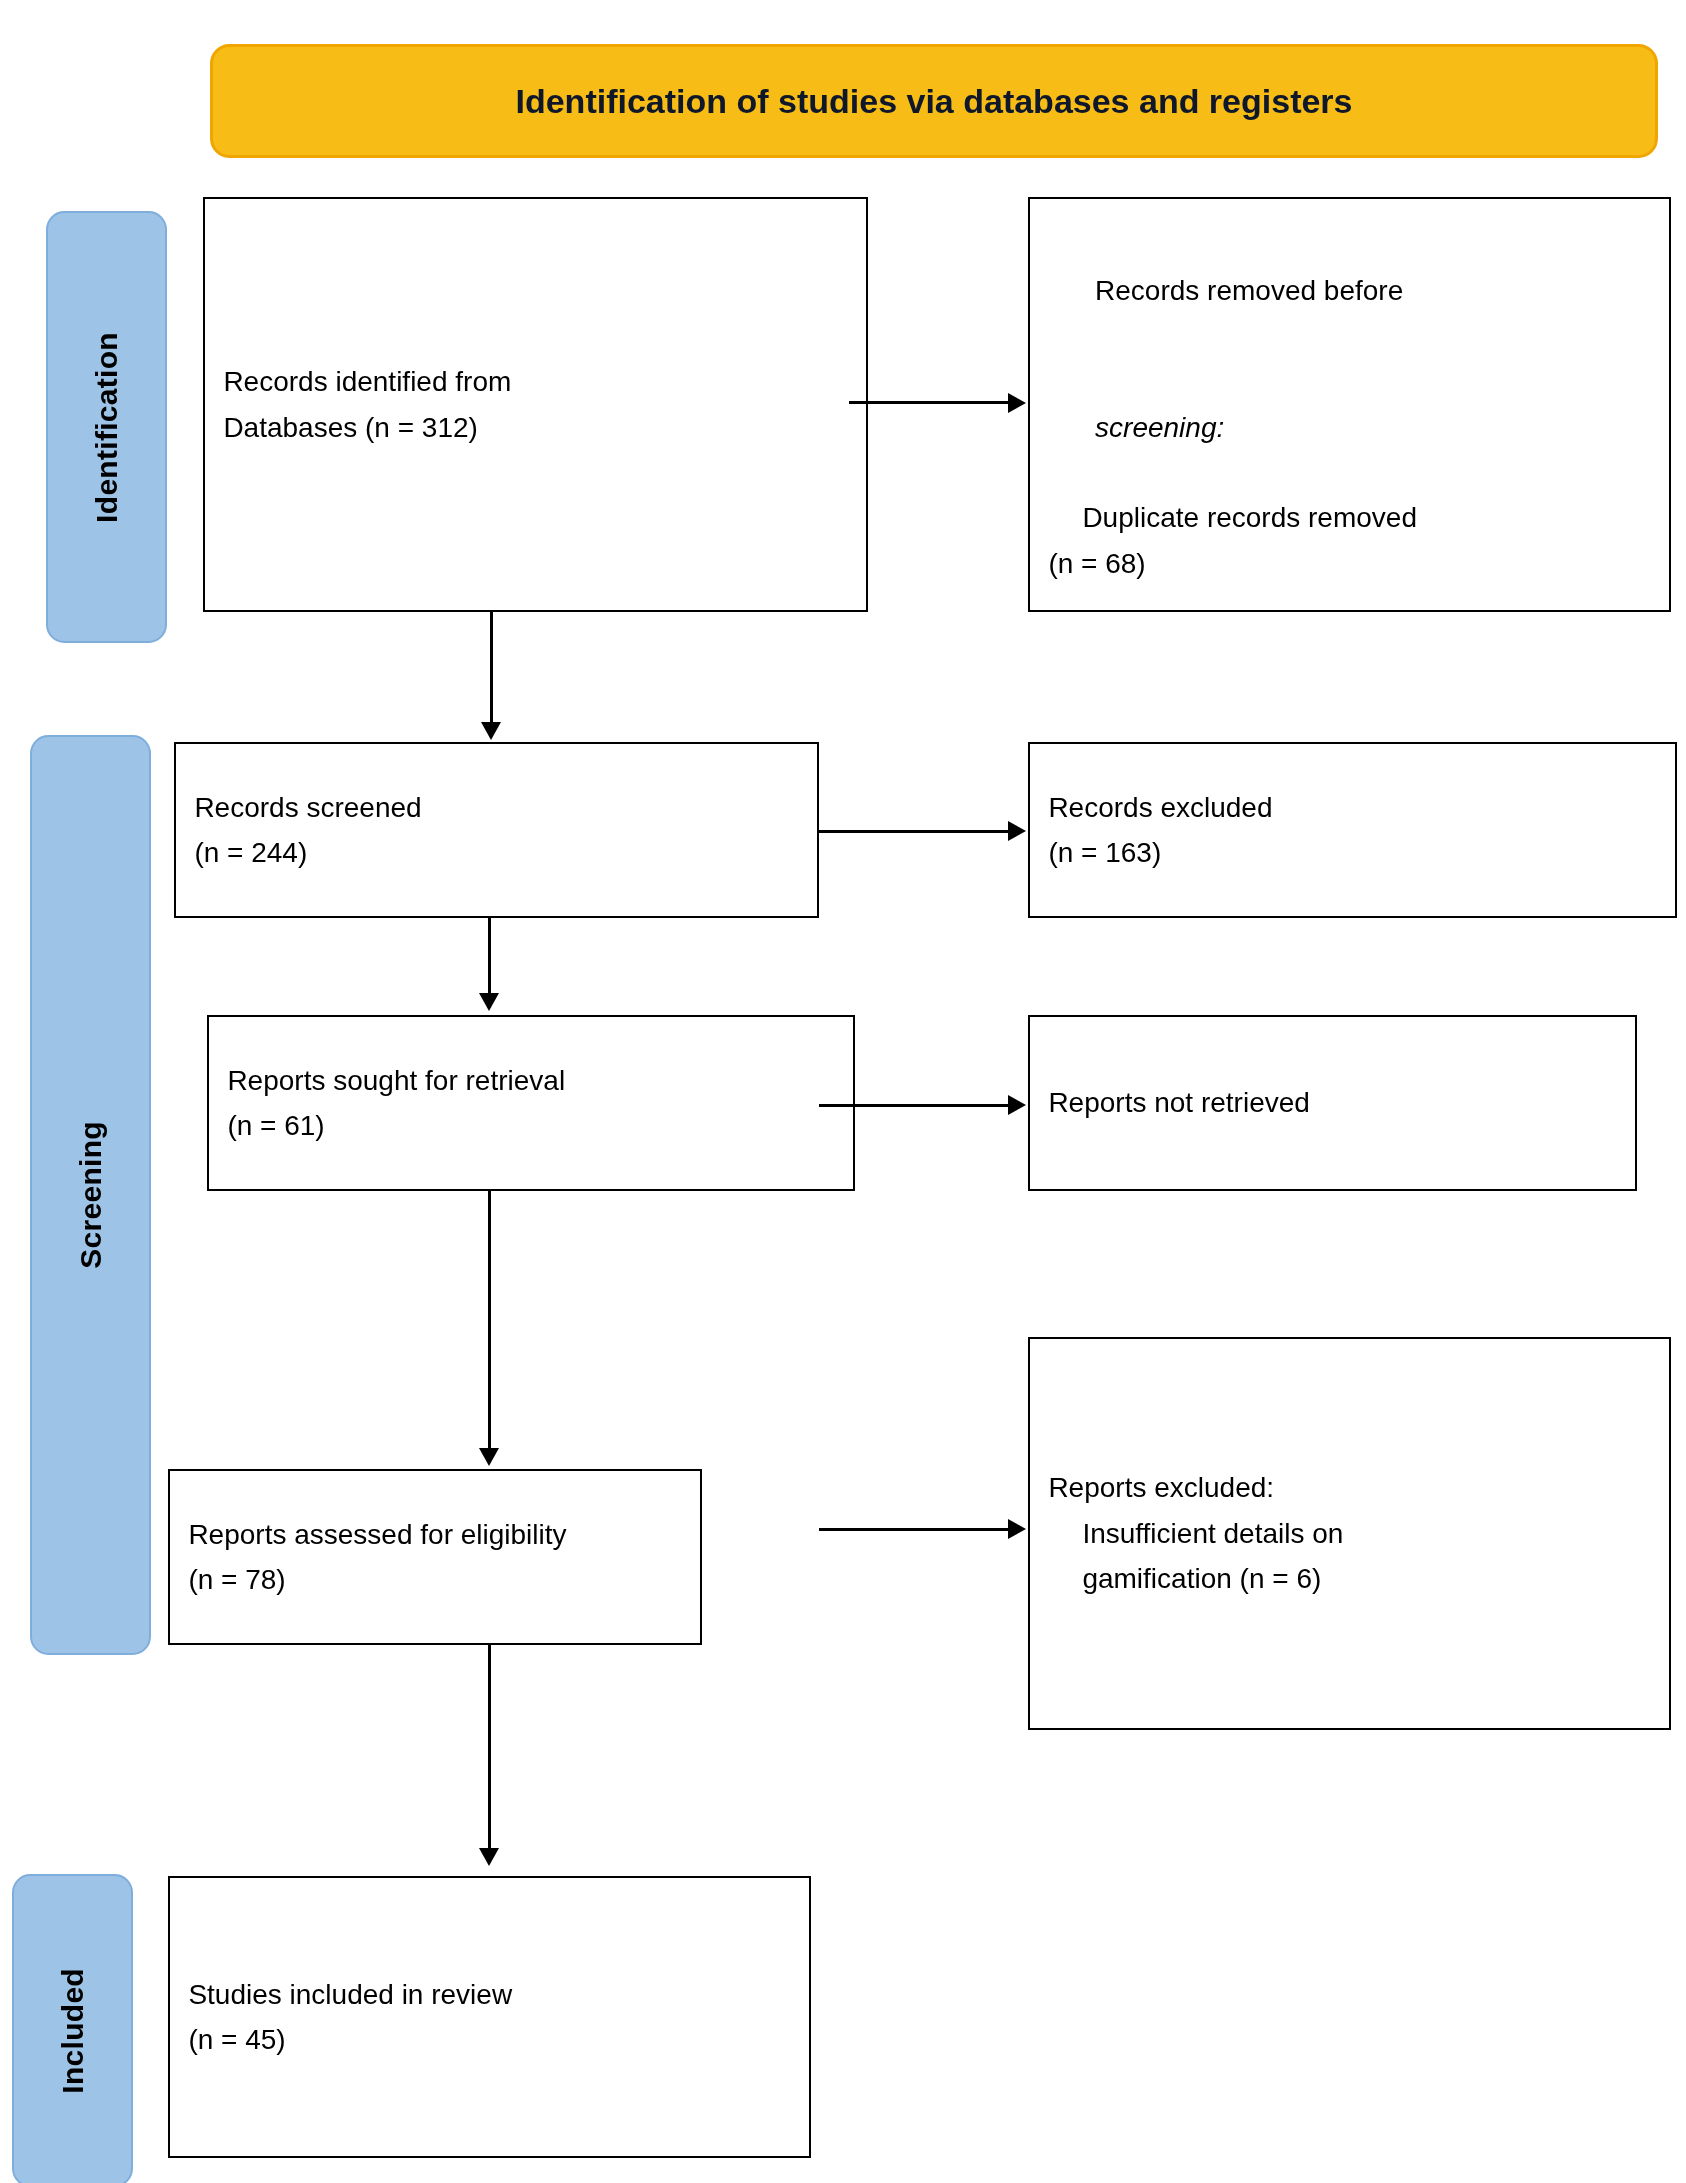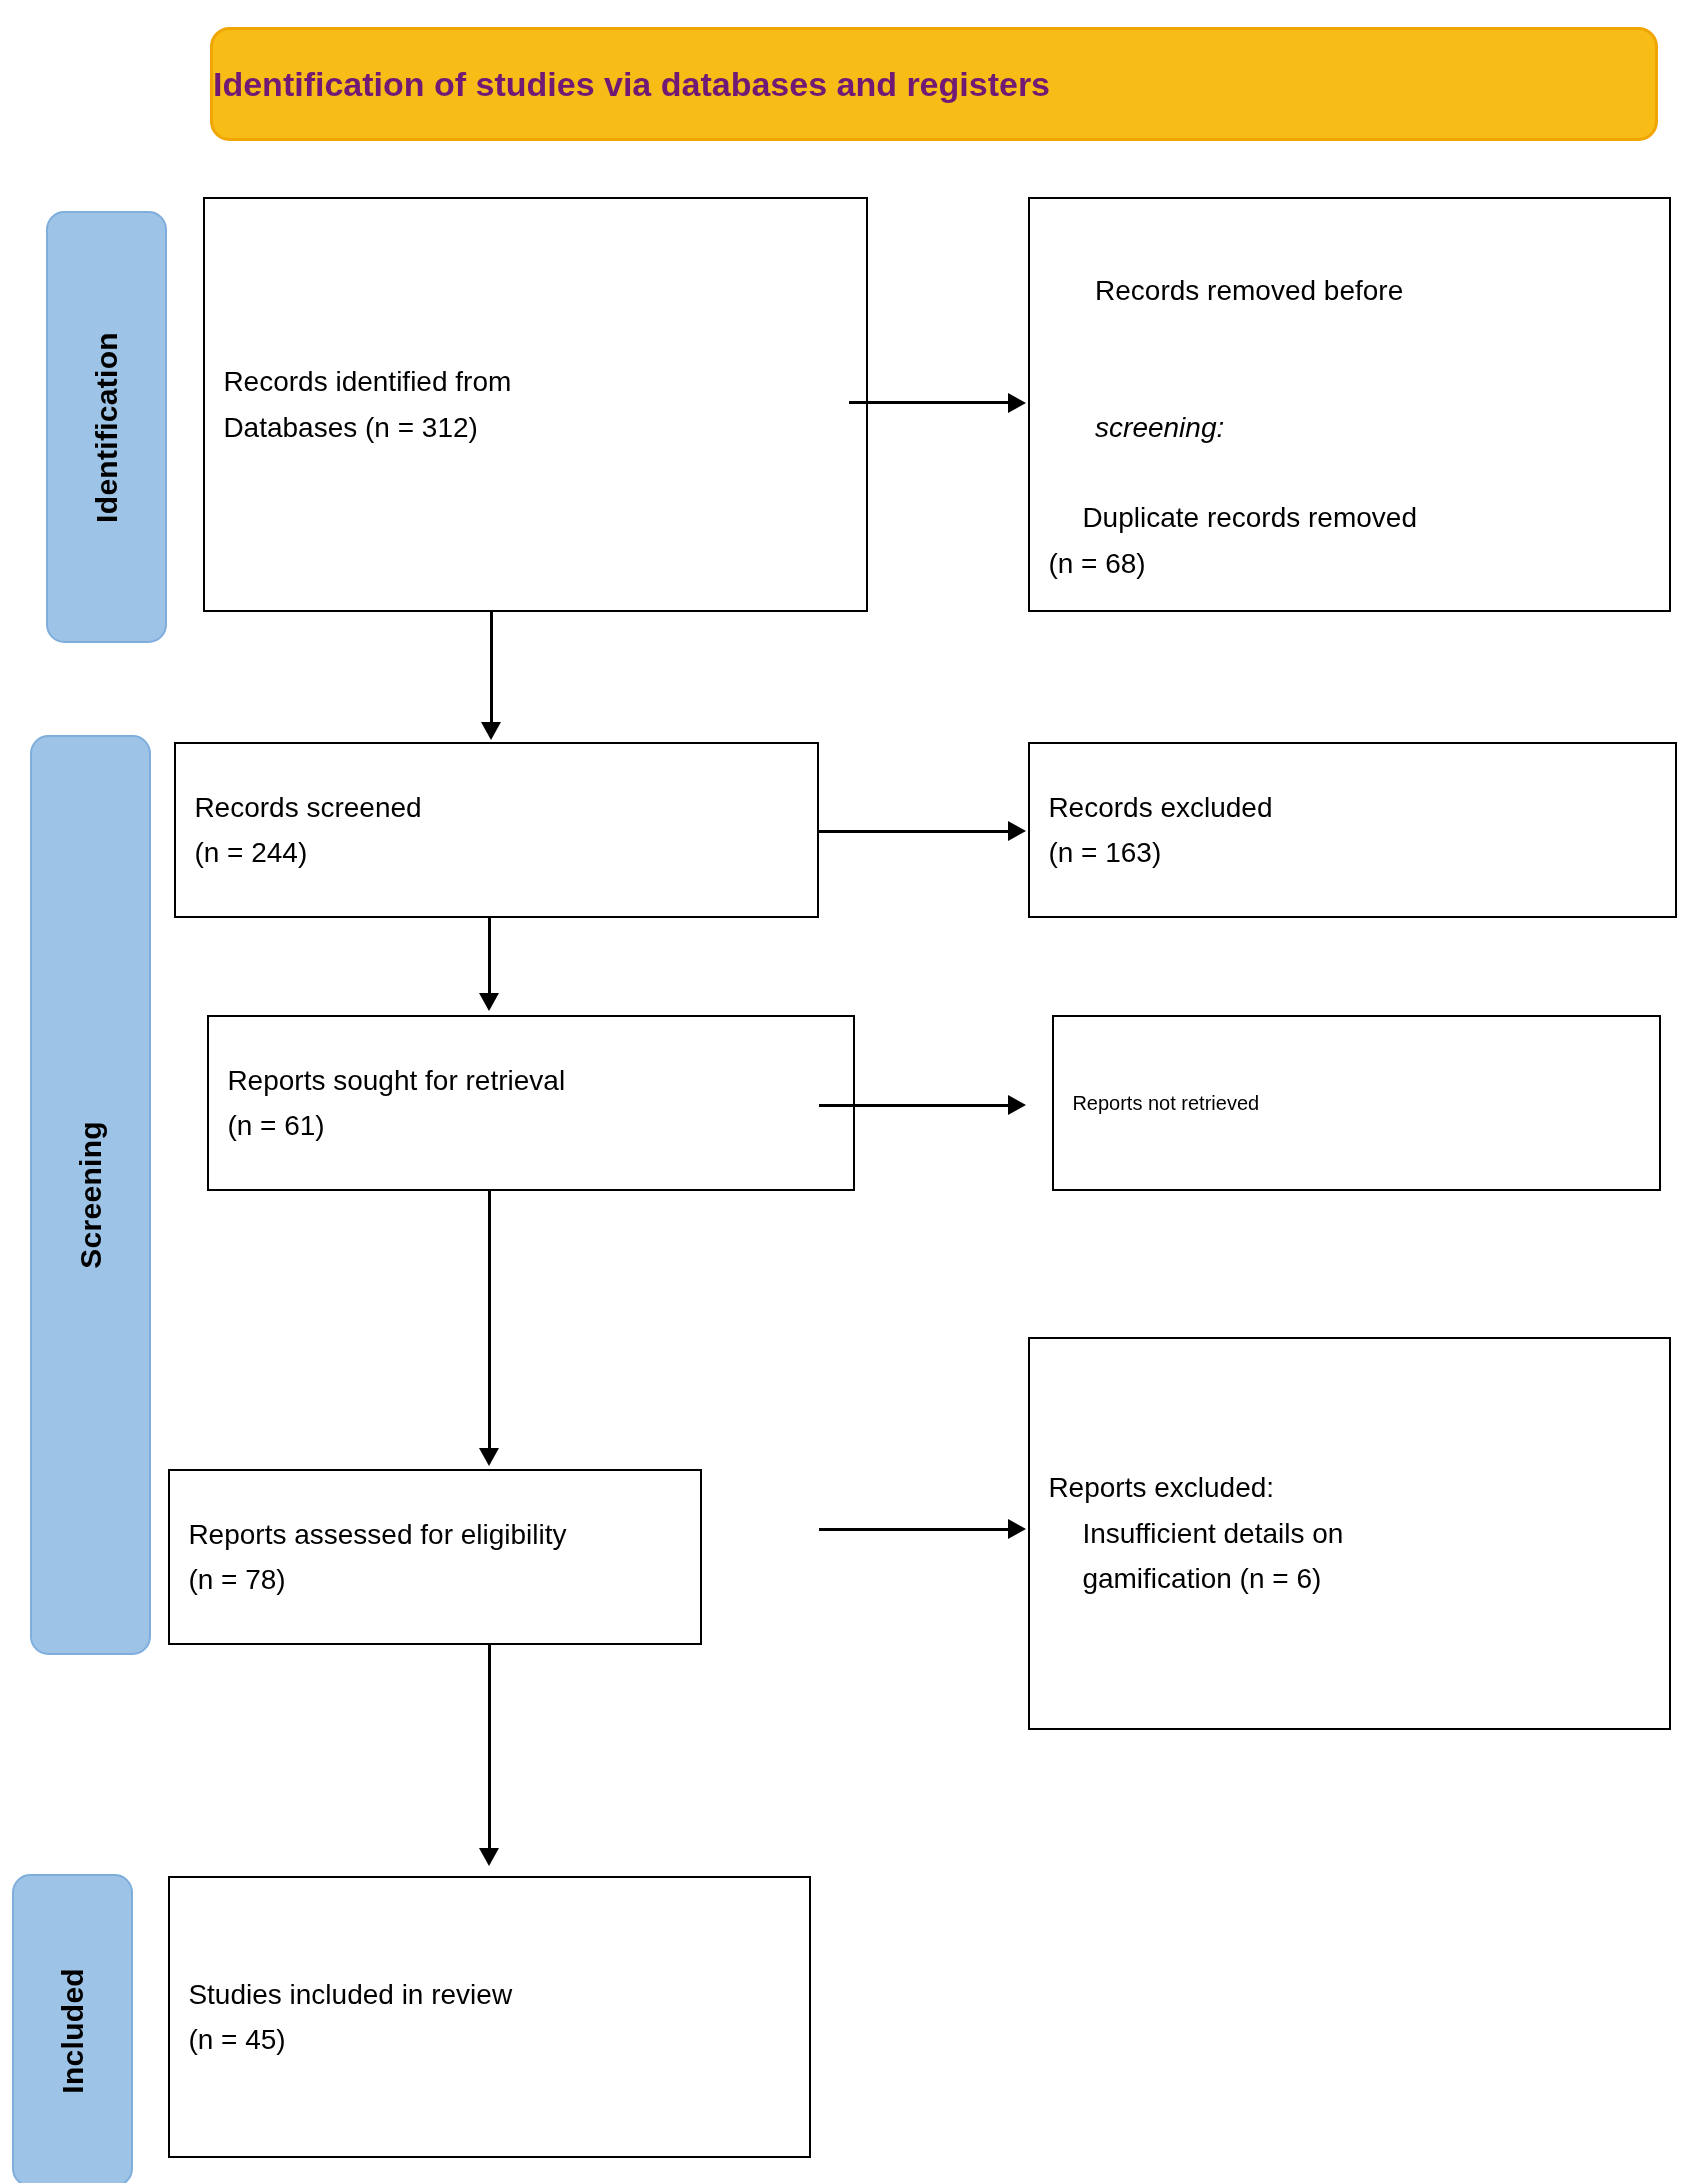--- a/index.html
+++ b/index.html
@@ -20,24 +20,25 @@
   }
 
   
   .banner {
     position: absolute;
     background: #F7BC16;
     border: 3.3px solid #F0A500;
     border-radius: 19.5px;
     display: flex;
     align-items: center;
-    justify-content: flex-start;
+    justify-content: center;
     text-align: center;
     font-weight: bold;
-    color: #701a75;
+    color: #0f172a;
+    margin-top: 17px;
   }
 
   
   .phase {
     position: absolute;
     background: #9DC3E6;
     border: 2.7px solid #7FAEDC;
     border-radius: 18.4px;
     display: flex;
     align-items: center;
@@ -152,21 +153,21 @@
   <div class="arrowhead right" style="left:1008px; top:821px;"></div>
 
   <div class="conn" style="left:488px; top:918px; width:3.3px; height:79px;"></div>
   <div class="arrowhead down" style="left:479px; top:993px;"></div>
 
   <div class="box" style="left:171px; top:1015px; width:648px; height:176px; font-size:28px;margin-left:36px;">
     <span class="line">Reports sought for retrieval</span>
     <span class="line">(n = 61)</span>
   </div>
 
-  <div class="box" style="left:1028px; top:1015px; width:609px; height:176px; font-size:20px;margin-left:24px;">
+  <div class="box" style="left:1028px; top:1015px; width:609px; height:176px; font-size:28px;">
     <span class="line">Reports not retrieved</span>
   </div>
 
   <div class="conn" style="left:819px; top:1104px; width:190px; height:3.3px;"></div>
   <div class="arrowhead right" style="left:1008px; top:1095px;"></div>
 
   <div class="conn" style="left:488px; top:1191px; width:3.3px; height:260px;"></div>
   <div class="arrowhead down" style="left:479px; top:1448px;"></div>
 
   <div class="box" style="left:168px; top:1469px; width:534px; height:176px; font-size:28px;">

